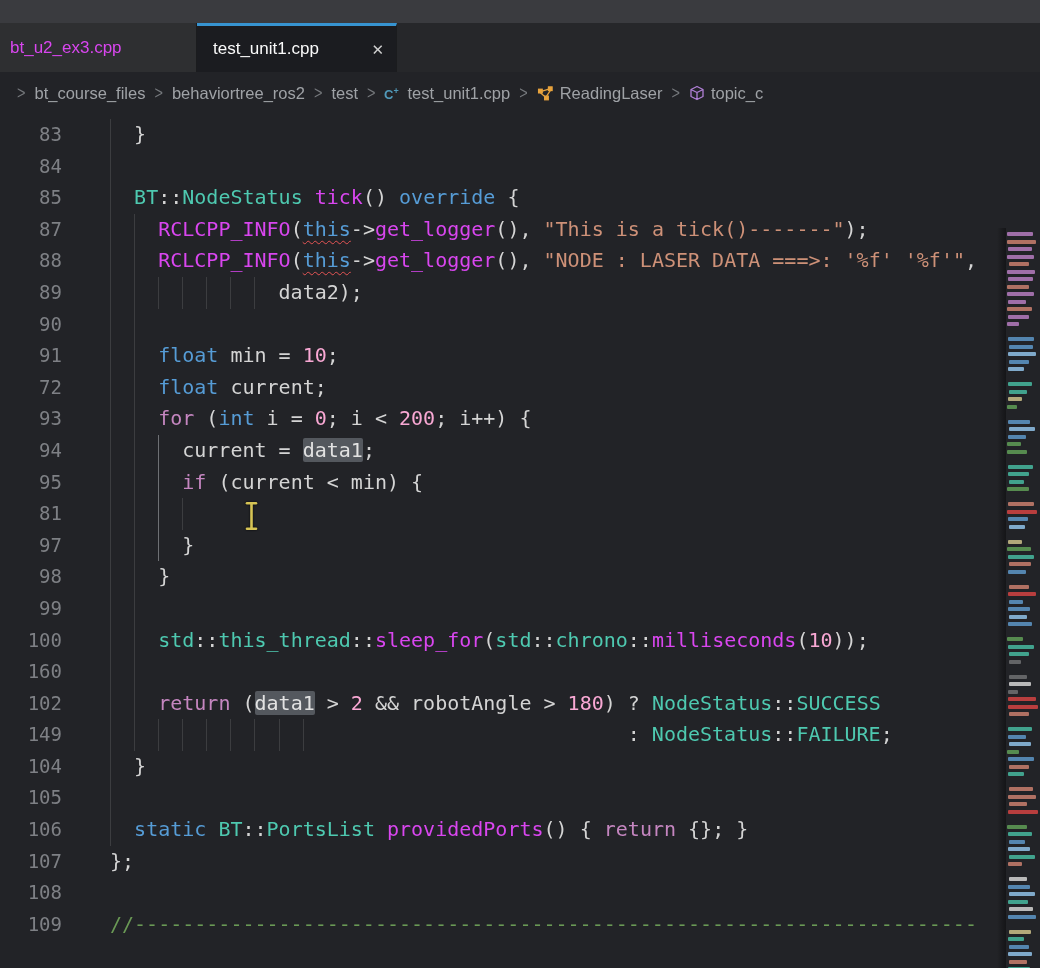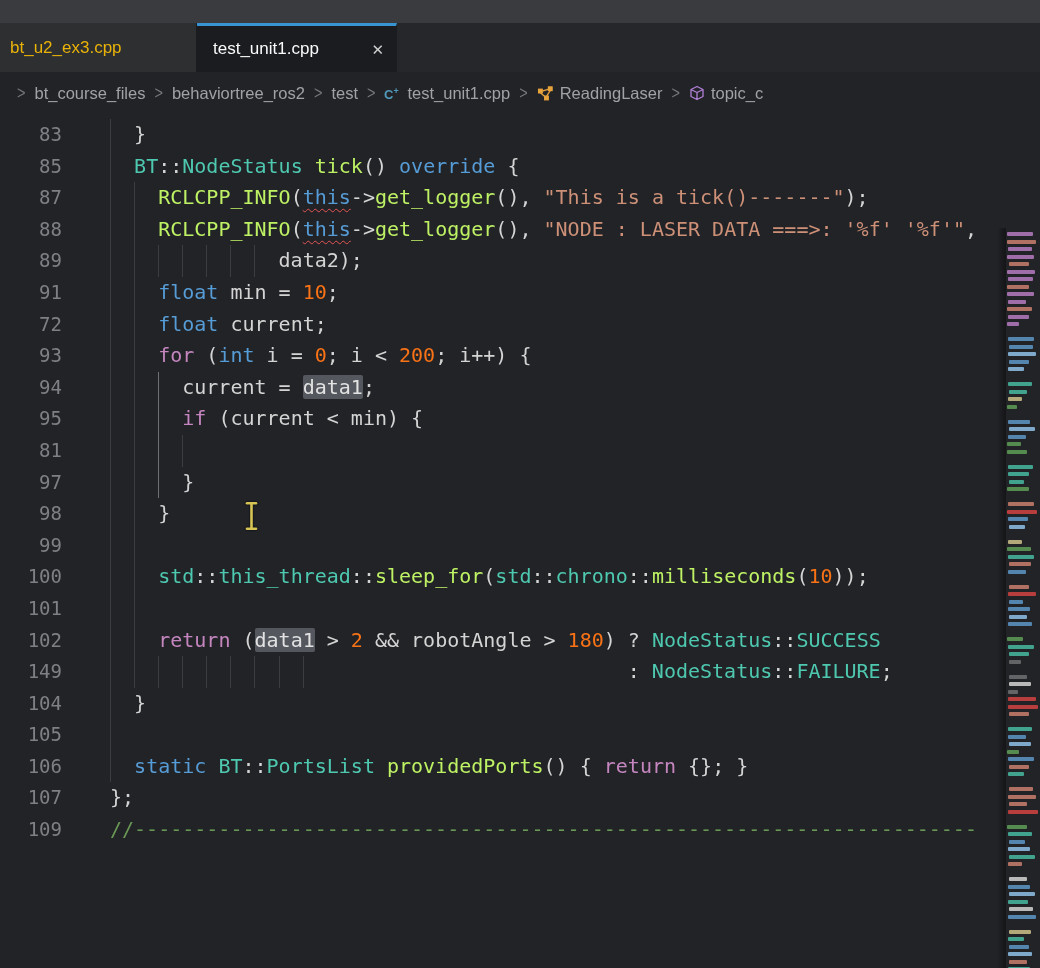--- a/index.html
+++ b/index.html
@@ -3,21 +3,21 @@
 <meta charset="utf-8">
 <style>
   html,body{margin:0;padding:0;width:1040px;height:968px;overflow:hidden;background:#222327;font-family:"Liberation Sans",sans-serif;}
   #root{position:relative;width:1040px;height:968px;background:#222327;}
 
   
   .topbar{position:absolute;left:0;top:0;width:100%;height:23px;background:#3a3b3f;}
 
   
   .tabbar{position:absolute;left:0;top:23px;width:100%;height:49px;background:#26272a;display:flex;align-items:stretch;}
-  .tab{display:flex;align-items:center;font-size:17px;color:#eab308;background:#2e2f31;border-right:1px solid #1b1c1e;padding:0 18px 0 10px;box-sizing:border-box;width:197px;cursor:default;}
+  .tab{display:flex;align-items:center;font-size:17px;color:#d946ef;background:#2e2f31;border-right:1px solid #1b1c1e;padding:0 18px 0 10px;box-sizing:border-box;width:197px;cursor:default;}
   .tab .tlabel{white-space:nowrap;overflow:hidden;}
   .tab.active{background:#1b1c20;color:#fafafa;border-top:3px solid #3794d1;padding:0 12px 0 16px;width:200px;justify-content:space-between;}
   .tab .close{margin-left:12px;color:#cfcfcf;font-size:15px;line-height:1;}
 
   
   .breadcrumbs{position:absolute;left:0;top:72px;width:100%;height:42px;background:#222327;display:flex;align-items:center;font-size:16.5px;color:#9fa2a6;white-space:nowrap;overflow:hidden;padding-left:8px;box-sizing:border-box;}
   .crumb-sep{color:#76797d;margin:0 9px;font-size:14.5px;transform:scaleY(1.25);display:inline-block;}
   .crumb{display:flex;align-items:center;gap:6px;}
   .crumb svg{display:block;}
 
@@ -26,22 +26,22 @@
   .lines{position:absolute;left:0;top:0;right:34px;bottom:0;overflow:hidden;padding-top:5px;}
   .line{display:flex;height:31.6px;position:relative;}
   .ln{flex:none;width:62px;text-align:right;color:#7e8085;font-size:19px;user-select:none;}
   .lc{flex:1;position:relative;padding-left:48px;white-space:pre;overflow:hidden;}
   .g{position:absolute;top:0;bottom:0;width:1px;background:#3c3d40;}
   .g.a{background:#6e7074;}
   .tok-c{color:#d4d4d4;}
   .tok-k{color:#569cd6;}
   .tok-p{color:#c586c0;}
   .tok-t{color:#4ec9b0;}
-  .tok-f{color:#bef264;}
-  .tok-n{color:#f97316;}
+  .tok-f{color:#d946ef;}
+  .tok-n{color:#f9a8d4;}
   .tok-s{color:#ce9178;}
   .tok-m{color:#6a9955;}
   .tok-e{color:#569cd6;text-decoration:underline wavy #e45454 1px;text-underline-offset:4px;}
   .tok-h{color:#e2e2e2;background:#54585e;border-radius:2px;}
 
   
   .minimap-shadow{position:absolute;right:34px;top:114px;bottom:0;width:9px;background:linear-gradient(to right,rgba(0,0,0,0),rgba(0,0,0,0.4));pointer-events:none;}
   .minimap{position:absolute;right:0;top:114px;width:34px;bottom:0;background:#222327;overflow:hidden;}
   .mrow{position:absolute;height:4px;border-radius:1px;}
 
@@ -112,36 +112,44 @@
       </span>
     </div>
 
   <div class="editor">
     <div class="lines">
         <div class="line">
           <span class="ln">83</span>
           <span class="lc"><i class="g" style="left: calc(0ch + 48px);"></i><span class="tok-c">  }</span></span>
         </div>
         <div class="line">
+          <span class="ln">84</span>
+          <span class="lc"><i class="g" style="left: calc(0ch + 48px);"></i></span>
+        </div>
+        <div class="line">
           <span class="ln">85</span>
           <span class="lc"><i class="g" style="left: calc(0ch + 48px);"></i><span class="tok-c">  </span><span class="tok-t">BT</span><span class="tok-c">::</span><span class="tok-t">NodeStatus</span><span class="tok-c"> </span><span class="tok-f">tick</span><span class="tok-c">() </span><span class="tok-k">override</span><span class="tok-c"> {</span></span>
         </div>
         <div class="line">
           <span class="ln">87</span>
           <span class="lc"><i class="g" style="left: calc(0ch + 48px);"></i><i class="g" style="left: calc(2ch + 48px);"></i><span class="tok-c">    </span><span class="tok-f">RCLCPP_INFO</span><span class="tok-c">(</span><span class="tok-e">this</span><span class="tok-c">-&gt;</span><span class="tok-f">get_logger</span><span class="tok-c">(), </span><span class="tok-s">"This is a tick()-------"</span><span class="tok-c">);</span></span>
         </div>
         <div class="line">
           <span class="ln">88</span>
           <span class="lc"><i class="g" style="left: calc(0ch + 48px);"></i><i class="g" style="left: calc(2ch + 48px);"></i><span class="tok-c">    </span><span class="tok-f">RCLCPP_INFO</span><span class="tok-c">(</span><span class="tok-e">this</span><span class="tok-c">-&gt;</span><span class="tok-f">get_logger</span><span class="tok-c">(), </span><span class="tok-s">"NODE : LASER DATA ===&gt;: '%f' '%f'"</span><span class="tok-c">,</span></span>
         </div>
         <div class="line">
           <span class="ln">89</span>
           <span class="lc"><i class="g" style="left: calc(0ch + 48px);"></i><i class="g" style="left: calc(2ch + 48px);"></i><i class="g" style="left: calc(4ch + 48px);"></i><i class="g" style="left: calc(6ch + 48px);"></i><i class="g" style="left: calc(8ch + 48px);"></i><i class="g" style="left: calc(10ch + 48px);"></i><i class="g" style="left: calc(12ch + 48px);"></i><span class="tok-c">              data2);</span></span>
         </div>
         <div class="line">
+          <span class="ln">90</span>
+          <span class="lc"><i class="g" style="left: calc(0ch + 48px);"></i><i class="g" style="left: calc(2ch + 48px);"></i></span>
+        </div>
+        <div class="line">
           <span class="ln">91</span>
           <span class="lc"><i class="g" style="left: calc(0ch + 48px);"></i><i class="g" style="left: calc(2ch + 48px);"></i><span class="tok-c">    </span><span class="tok-k">float</span><span class="tok-c"> min = </span><span class="tok-n">10</span><span class="tok-c">;</span></span>
         </div>
         <div class="line">
           <span class="ln">72</span>
           <span class="lc"><i class="g" style="left: calc(0ch + 48px);"></i><i class="g" style="left: calc(2ch + 48px);"></i><span class="tok-c">    </span><span class="tok-k">float</span><span class="tok-c"> current;</span></span>
         </div>
         <div class="line">
           <span class="ln">93</span>
           <span class="lc"><i class="g" style="left: calc(0ch + 48px);"></i><i class="g" style="left: calc(2ch + 48px);"></i><span class="tok-c">    </span><span class="tok-p">for</span><span class="tok-c"> (</span><span class="tok-k">int</span><span class="tok-c"> i = </span><span class="tok-n">0</span><span class="tok-c">; i &lt; </span><span class="tok-n">200</span><span class="tok-c">; i++) {</span></span>
@@ -168,21 +176,21 @@
         </div>
         <div class="line">
           <span class="ln">99</span>
           <span class="lc"><i class="g" style="left: calc(0ch + 48px);"></i><i class="g" style="left: calc(2ch + 48px);"></i></span>
         </div>
         <div class="line">
           <span class="ln">100</span>
           <span class="lc"><i class="g" style="left: calc(0ch + 48px);"></i><i class="g" style="left: calc(2ch + 48px);"></i><span class="tok-c">    </span><span class="tok-t">std</span><span class="tok-c">::</span><span class="tok-t">this_thread</span><span class="tok-c">::</span><span class="tok-f">sleep_for</span><span class="tok-c">(</span><span class="tok-t">std</span><span class="tok-c">::</span><span class="tok-t">chrono</span><span class="tok-c">::</span><span class="tok-f">milliseconds</span><span class="tok-c">(</span><span class="tok-n">10</span><span class="tok-c">));</span></span>
         </div>
         <div class="line">
-          <span class="ln">101</span>
+          <span class="ln">160</span>
           <span class="lc"><i class="g" style="left: calc(0ch + 48px);"></i><i class="g" style="left: calc(2ch + 48px);"></i></span>
         </div>
         <div class="line">
           <span class="ln">102</span>
           <span class="lc"><i class="g" style="left: calc(0ch + 48px);"></i><i class="g" style="left: calc(2ch + 48px);"></i><span class="tok-c">    </span><span class="tok-p">return</span><span class="tok-c"> (</span><span class="tok-h">data1</span><span class="tok-c"> &gt; </span><span class="tok-n">2</span><span class="tok-c"> &amp;&amp; robotAngle &gt; </span><span class="tok-n">180</span><span class="tok-c">) ? </span><span class="tok-t">NodeStatus</span><span class="tok-c">::</span><span class="tok-t">SUCCESS</span></span>
         </div>
         <div class="line">
           <span class="ln">149</span>
           <span class="lc"><i class="g" style="left: calc(0ch + 48px);"></i><i class="g" style="left: calc(2ch + 48px);"></i><i class="g" style="left: calc(4ch + 48px);"></i><i class="g" style="left: calc(6ch + 48px);"></i><i class="g" style="left: calc(8ch + 48px);"></i><i class="g" style="left: calc(10ch + 48px);"></i><i class="g" style="left: calc(12ch + 48px);"></i><i class="g" style="left: calc(14ch + 48px);"></i><i class="g" style="left: calc(16ch + 48px);"></i><span class="tok-c">                                           </span><span class="tok-c">: </span><span class="tok-t">NodeStatus</span><span class="tok-c">::</span><span class="tok-t">FAILURE</span><span class="tok-c">;</span></span>
         </div>
@@ -194,20 +202,24 @@
           <span class="ln">105</span>
           <span class="lc"><i class="g" style="left: calc(0ch + 48px);"></i></span>
         </div>
         <div class="line">
           <span class="ln">106</span>
           <span class="lc"><i class="g" style="left: calc(0ch + 48px);"></i><span class="tok-c">  </span><span class="tok-k">static</span><span class="tok-c"> </span><span class="tok-t">BT</span><span class="tok-c">::</span><span class="tok-t">PortsList</span><span class="tok-c"> </span><span class="tok-f">providedPorts</span><span class="tok-c">() { </span><span class="tok-p">return</span><span class="tok-c"> {}; }</span></span>
         </div>
         <div class="line">
           <span class="ln">107</span>
           <span class="lc"><span class="tok-c">};</span></span>
+        </div>
+        <div class="line">
+          <span class="ln">108</span>
+          <span class="lc"></span>
         </div>
         <div class="line">
           <span class="ln">109</span>
           <span class="lc"><span class="tok-m">//----------------------------------------------------------------------</span></span>
         </div>
       </div>
     <div class="minimap-shadow"></div>
     <div class="minimap">
         <div class="mrow" style="top: 4px; left: 1px; width: 26px; background: rgb(181, 123, 191); opacity: 0.85;"></div>
         <div class="mrow" style="top: 11.5px; left: 1px; width: 29px; background: rgb(201, 127, 111); opacity: 0.85;"></div>

